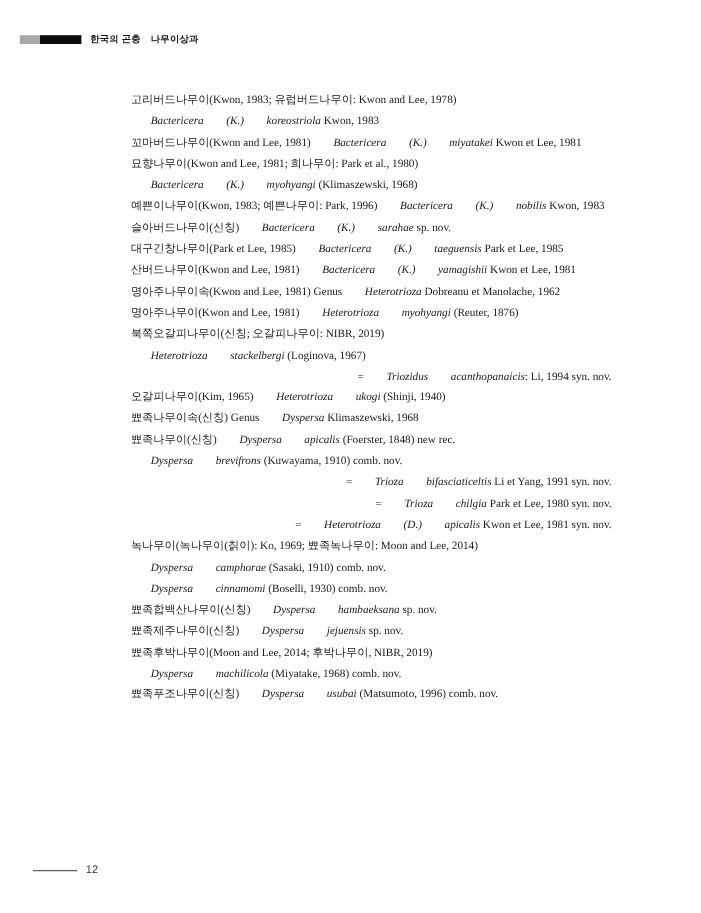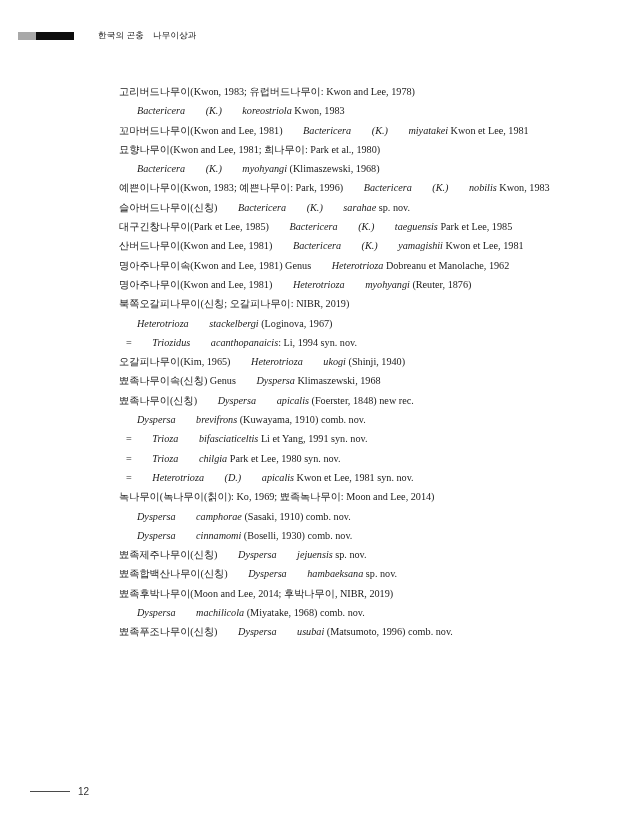--- a/index.html
+++ b/index.html
@@ -26,27 +26,27 @@
     display: flex;
     align-items: center;
   }
   .head-rule {
     margin-left: 18px;
     width: 56px;
     height: 8px;
     background: linear-gradient(to right, #a8a8a8 0%, #a8a8a8 32%, #0d0d0d 32%, #0d0d0d 100%);
   }
   .head-text {
-    margin-left: 24px;
+    margin-left: 8px;
     font-size: 8.5px;
     letter-spacing: 0.2px;
     color: #111;
     white-space: nowrap;
     font-family: "Liberation Sans", "DejaVu Sans", sans-serif;
-    font-weight: 400;
+    font-weight: 700;
   }
   .head-text .gap {
     display: inline-block;
     width: 9px;
   }
 
   
   .content {
     position: absolute;
     left: 104px;
@@ -56,21 +56,21 @@
   .entry {
     font-size: 10.2px;
     line-height: 19.3px;
     text-align: left;
     white-space: normal;
     word-break: break-word;
   }
   
   .lvl-genus   { margin-left: 0px;  text-indent: 0px; }
   .lvl-species { margin-left: 0px;  text-indent: 15px; }
-  .lvl-syn     { margin-left: 0px;  text-indent: 22px; }
+  .lvl-syn     { margin-left: 0px;  text-indent: 22px; text-align: right; }
 
   
   .lvl-species.wrap,
   .lvl-genus.wrap {
     text-indent: 15px;
   }
 
   i, .it {
     margin-left: 18px;
   }
@@ -123,22 +123,22 @@
     <div class="entry lvl-species wrap">오갈피나무이(Kim, 1965) <i class="it">Heterotrioza</i> <i class="it">ukogi</i> (Shinji, 1940)</div>
     <div class="entry lvl-genus wrap">뾰족나무이속(신칭) Genus <i class="it">Dyspersa</i> Klimaszewski, 1968</div>
     <div class="entry lvl-species wrap">뾰족나무이(신칭) <i class="it">Dyspersa</i> <i class="it">apicalis</i> (Foerster, 1848) new rec.</div>
     <div class="entry lvl-species wrap"><i class="it">Dyspersa</i> <i class="it">brevifrons</i> (Kuwayama, 1910) comb. nov.</div>
     <div class="entry lvl-syn">= <i class="it">Trioza</i> <i class="it">bifasciaticeltis</i> Li et Yang, 1991 syn. nov.</div>
     <div class="entry lvl-syn">= <i class="it">Trioza</i> <i class="it">chilgia</i> Park et Lee, 1980 syn. nov.</div>
     <div class="entry lvl-syn">= <i class="it">Heterotrioza</i> <i class="it">(D.)</i> <i class="it">apicalis</i> Kwon et Lee, 1981 syn. nov.</div>
     <div class="entry lvl-species wrap">녹나무이(녹나무이(칡이): Ko, 1969; 뾰족녹나무이: Moon and Lee, 2014)</div>
     <div class="entry lvl-species wrap"><i class="it">Dyspersa</i> <i class="it">camphorae</i> (Sasaki, 1910) comb. nov.</div>
     <div class="entry lvl-species wrap"><i class="it">Dyspersa</i> <i class="it">cinnamomi</i> (Boselli, 1930) comb. nov.</div>
+    <div class="entry lvl-species wrap">뾰족합백산나무이(신칭) <i class="it">Dyspersa</i> <i class="it">hambaeksana</i> sp. nov.</div>
     <div class="entry lvl-species wrap">뾰족제주나무이(신칭) <i class="it">Dyspersa</i> <i class="it">jejuensis</i> sp. nov.</div>
-    <div class="entry lvl-species wrap">뾰족합백산나무이(신칭) <i class="it">Dyspersa</i> <i class="it">hambaeksana</i> sp. nov.</div>
     <div class="entry lvl-species wrap">뾰족후박나무이(Moon and Lee, 2014; 후박나무이, NIBR, 2019)</div>
     <div class="entry lvl-species wrap"><i class="it">Dyspersa</i> <i class="it">machilicola</i> (Miyatake, 1968) comb. nov.</div>
     <div class="entry lvl-species wrap">뾰족푸조나무이(신칭) <i class="it">Dyspersa</i> <i class="it">usubai</i> (Matsumoto, 1996) comb. nov.</div>
   </div>
 
 <div class="footer">
   <div class="footer-rule"></div>
   <div class="footer-num">12</div>
 </div>
 

